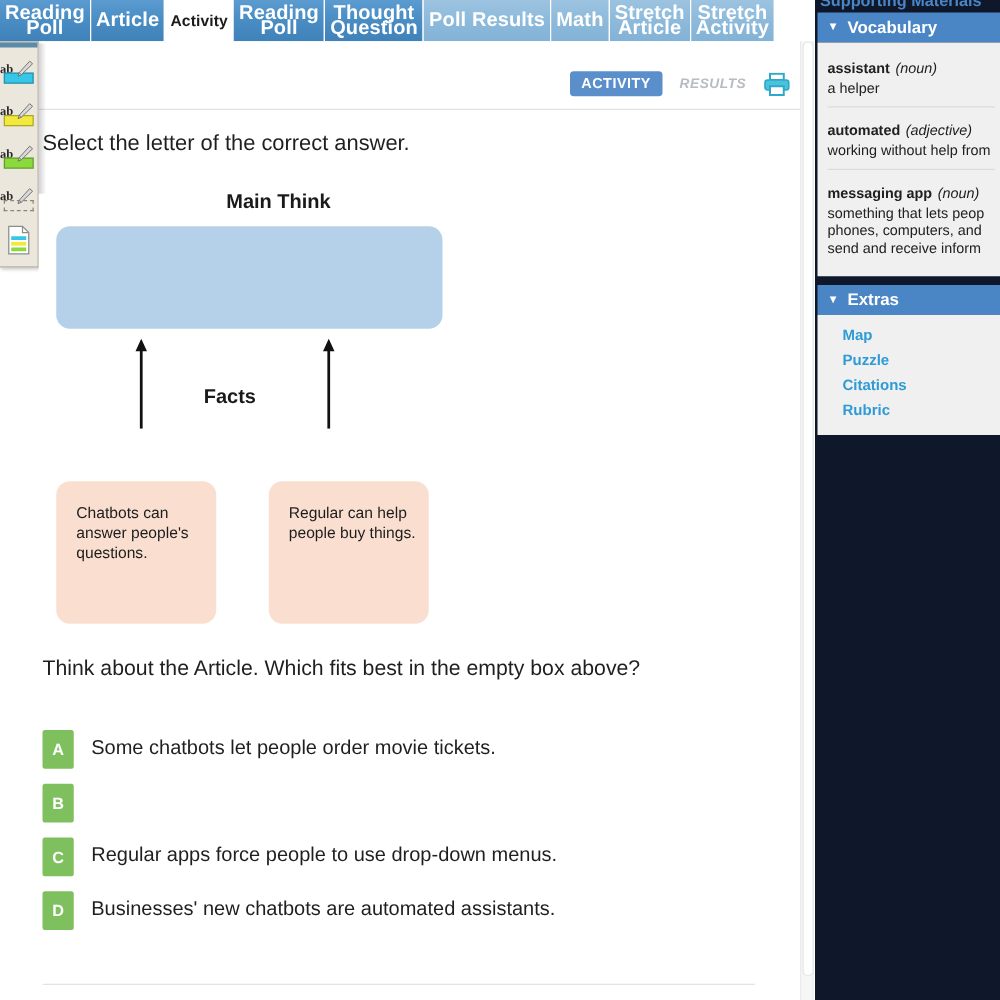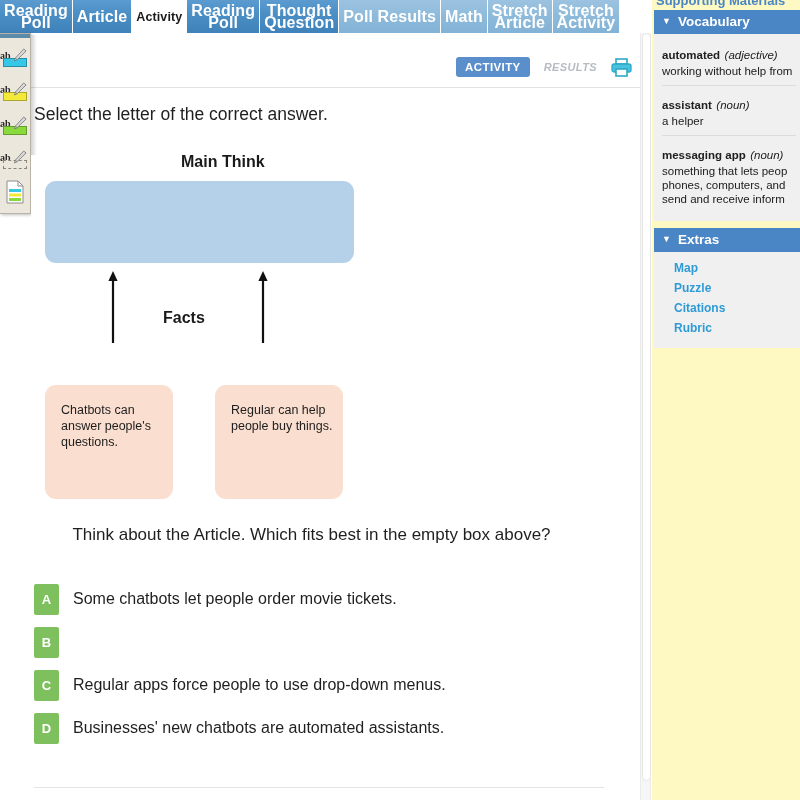--- a/index.html
+++ b/index.html
@@ -135,21 +135,21 @@
   .fact-box.b1 { left: 14px; }
   .fact-box.b2 { left: 184px; }
   .fact-text {
     position: absolute; left: 16px; top: 17px; right: 10px;
     font-size: 12.5px; line-height: 16px; color: #1d1d1d;
   }
 
   
   .question {
     position: absolute; left: 3px; top: 488px; width: 555px;
-    font-size: 17px; line-height: 24px; color: #1f1f1f; text-align: center;
+    font-size: 17px; line-height: 24px; color: #1f1f1f;
   }
   .options { position: absolute; left: 3px; top: 548px; width: 580px; }
   .option {
     display: flex; align-items: flex-start; gap: 14px;
     height: 43px;
   }
   .opt-badge {
     width: 25px; height: 31px; flex: 0 0 25px;
     background: #7fc05e; color: #ffffff;
     display: flex; align-items: center; justify-content: center;
@@ -168,21 +168,21 @@
     background: #f6f6f6; border-left: 1px solid #ebebeb; border-right: 1px solid #ebebeb;
   }
   .scroll-thumb {
     position: absolute; left: 1px; top: 0px; width: 9px; height: 748px;
     background: #ffffff; border: 1px solid #e6e6e6; border-radius: 5px;
   }
 
   
   .sidebar {
     position: absolute; left: 652px; top: 0; width: 148px; height: 800px;
-    background: #fef9c3;
+    background: #0f172a;
   }
   .sb-supporting {
     position: absolute; left: 4px; top: -7px;
     font-size: 13px; font-weight: bold; color: #4a86c5;
     white-space: nowrap; overflow: hidden;
   }
   .panel { position: absolute; left: 2px; width: 150px; }
   .panel-head {
     background: #4a86c5; color: #ffffff;
     font-size: 13.5px; font-weight: bold;
@@ -370,32 +370,32 @@
 
   <div class="panel" style="top:10px;">
     <div class="panel-head">
       <span class="caret">▼</span>
       <span>Vocabulary</span>
     </div>
     <div class="panel-body">
 
       <div class="vocab-item">
         <div class="nowrap">
+          <span class="vocab-word">assistant</span>
+          <span class="vocab-pos">(noun)</span>
+        </div>
+        <div class="vocab-def">a helper</div>
+      </div>
+
+      <div class="vocab-item">
+        <div class="nowrap">
           <span class="vocab-word">automated</span>
           <span class="vocab-pos">(adjective)</span>
         </div>
         <div class="vocab-def nowrap">working without help from</div>
-      </div>
-
-      <div class="vocab-item">
-        <div class="nowrap">
-          <span class="vocab-word">assistant</span>
-          <span class="vocab-pos">(noun)</span>
-        </div>
-        <div class="vocab-def">a helper</div>
       </div>
 
       <div class="vocab-item">
         <div class="nowrap">
           <span class="vocab-word">messaging app</span>
           <span class="vocab-pos">(noun)</span>
         </div>
         <div class="vocab-def">something that lets peop phones, computers, and send and receive inform</div>
       </div>
 

